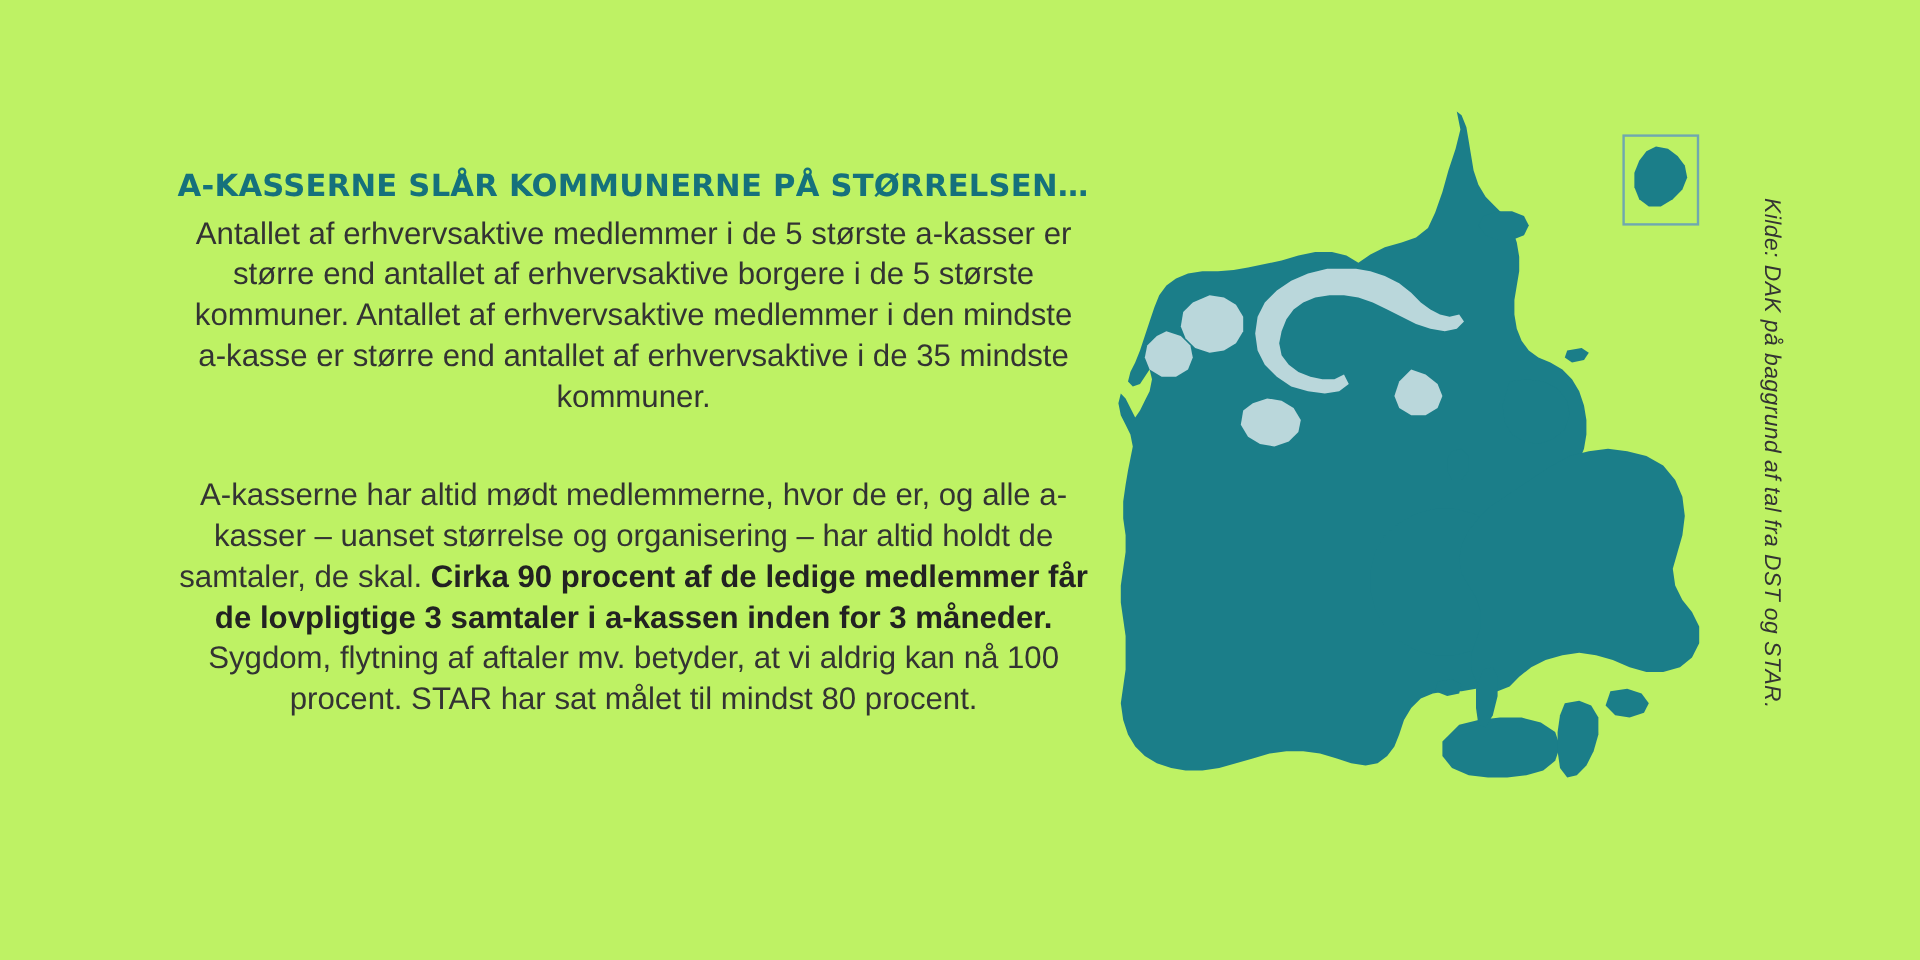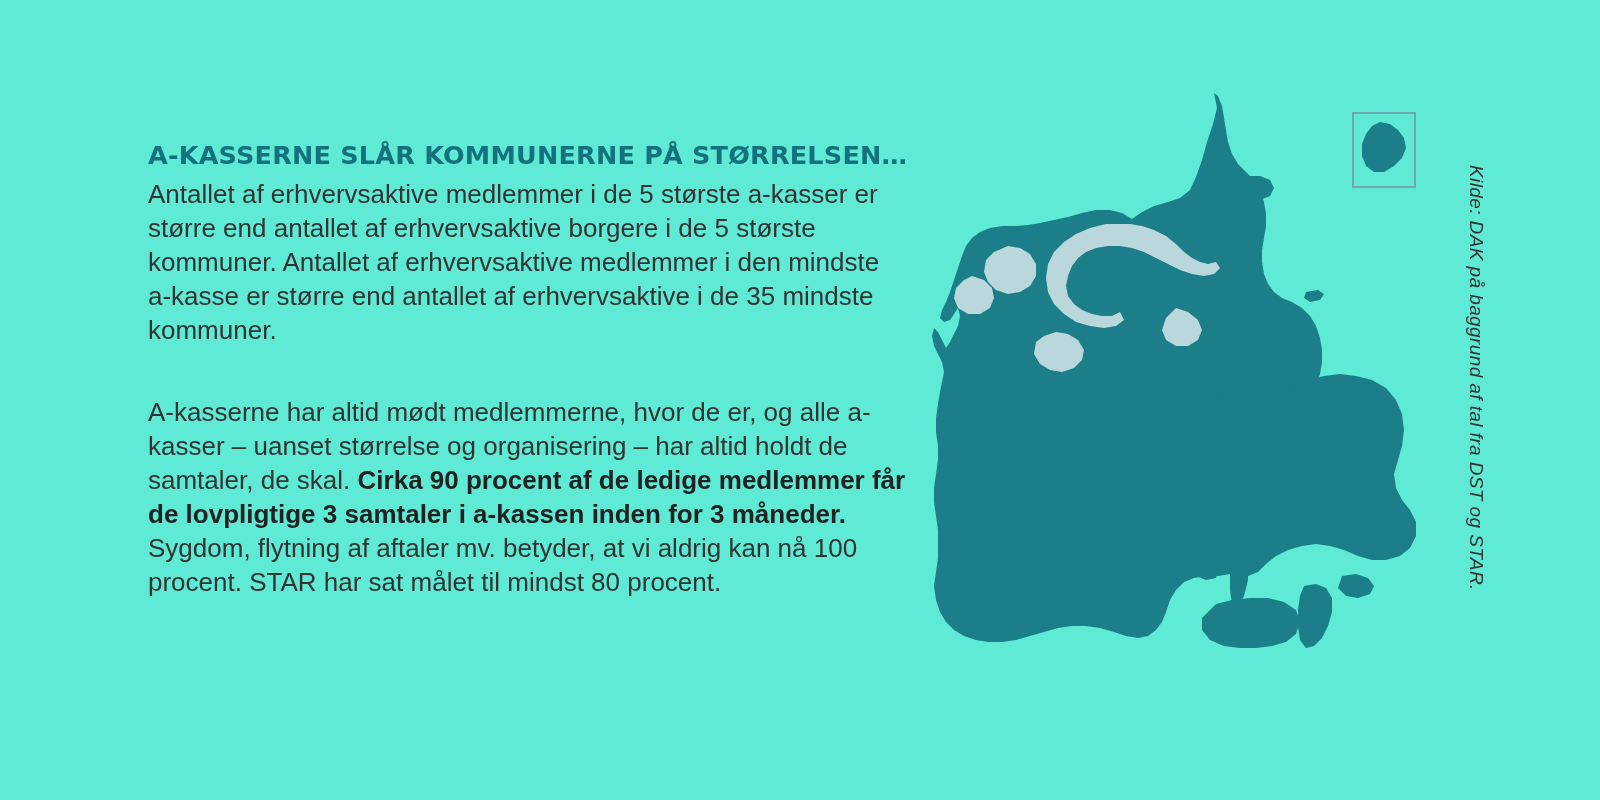--- a/index.html
+++ b/index.html
@@ -10,21 +10,21 @@
   body {
     width: 1600px;
     height: 800px;
     overflow: hidden;
     font-family: "Liberation Sans", sans-serif;
   }
   #poster {
     position: relative;
     width: 1600px;
     height: 800px;
-    background: #5eead4;
+    background: #bef264;
     overflow: hidden;
   }
 
   
   #text-column {
     position: absolute;
     left: 148px;
     top: 140px;
     width: 760px;
   }
@@ -48,20 +48,21 @@
     white-space: nowrap;
   }
 
   .section-body {
     font-family: "Liberation Sans", sans-serif;
     font-size: 26px;
     line-height: 34px;
     color: #333333;
     margin: 0;
     font-weight: normal;
+    text-align: center;
   }
   .section-body b {
     font-weight: bold;
     color: #222222;
   }
 
   
   #source-credit {
     position: absolute;
     left: 1487px;

